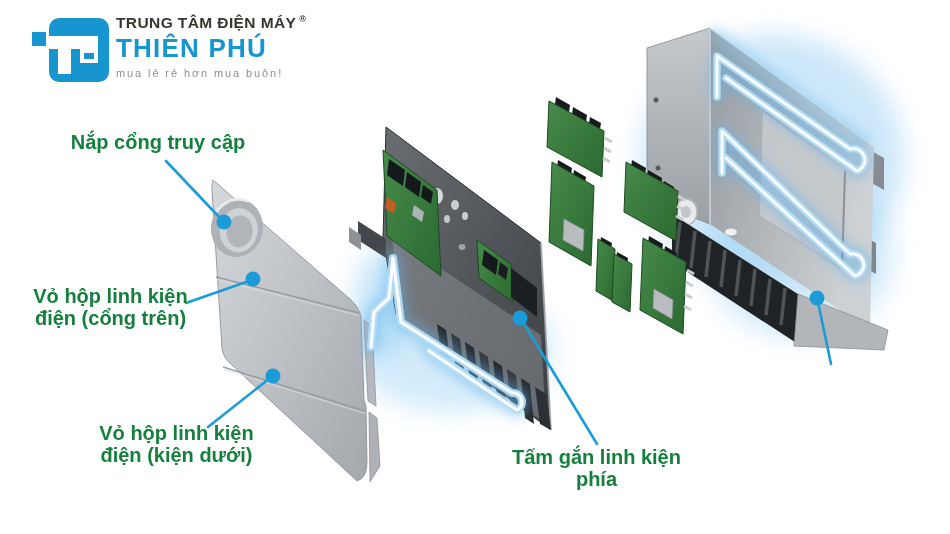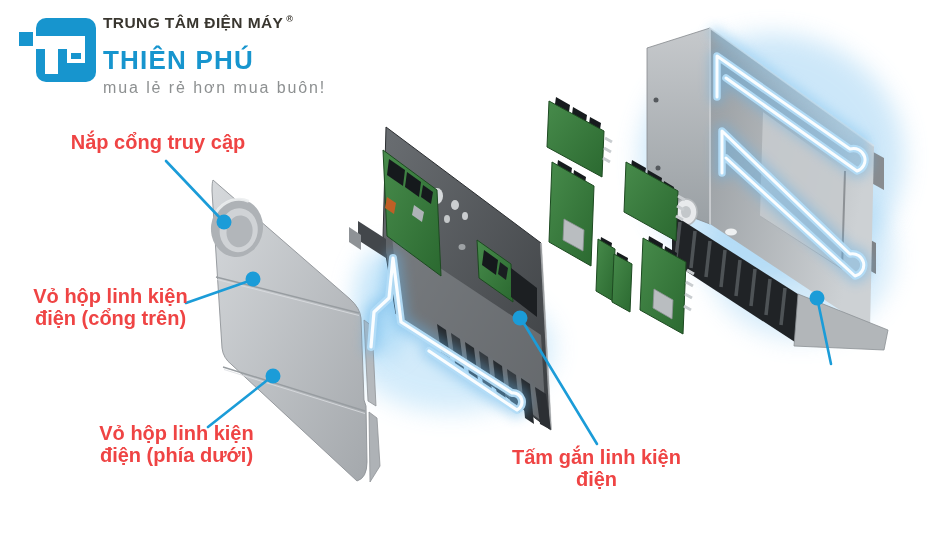--- a/index.html
+++ b/index.html
@@ -5,39 +5,39 @@
   html,body{margin:0;padding:0;}
   body{
     width:950px;height:534px;position:relative;overflow:hidden;
     background:#ffffff;
     font-family:"Liberation Sans","DejaVu Sans",sans-serif;
   }
   .stage{position:absolute;left:0;top:0;width:950px;height:534px;}
   svg.illu{position:absolute;left:0;top:0;}
 
   
-  .logo{position:absolute;left:19px;top:8px;width:300px;height:84px;}
+  .logo{position:absolute;left:32px;top:8px;width:300px;height:84px;}
   .logo-icon{position:absolute;left:0;top:2px;}
   .logo-text{position:absolute;left:84px;top:6px;}
   .logo-line1{
     color:#39362f;font-weight:bold;font-size:15.5px;letter-spacing:.4px;
     white-space:nowrap;
   }
   .reg{font-size:9px;vertical-align:6px;margin-left:3px;font-weight:bold;color:#39362f;}
   .logo-brand{
     color:#1795ce;font-weight:bold;font-size:26px;letter-spacing:1.2px;
-    margin-top:13px;white-space:nowrap;
+    margin-top:1px;white-space:nowrap;
   }
   .logo-tagline{
-    color:#8d9091;font-size:16px;letter-spacing:1.9px;margin-top:3px;white-space:nowrap;
+    color:#8d9091;font-size:11px;letter-spacing:1.9px;margin-top:3px;white-space:nowrap;
   }
 
   
   .callout{
-    position:absolute;color:#ef4444;font-weight:bold;font-size:20px;
+    position:absolute;color:#15803d;font-weight:bold;font-size:20px;
     line-height:1.12;text-align:center;
   }
   .callout .line{display:block;}
   .c0{left:58px;top:131px;width:200px;}
   .c1{left:28px;top:285px;width:165px;}
   .c2{left:94px;top:422px;width:165px;}
   .c3{left:494px;top:446px;width:205px;}
   .c4{left:746px;top:367px;width:165px;}
 </style>
 </head>
@@ -261,19 +261,19 @@
 
   <div class="callout c0">
     <span class="line">Nắp cổng truy cập</span>
   </div>
   <div class="callout c1">
     <span class="line">Vỏ hộp linh kiện</span>
     <span class="line">điện (cổng trên)</span>
   </div>
   <div class="callout c2">
     <span class="line">Vỏ hộp linh kiện</span>
-    <span class="line">điện (phía dưới)</span>
+    <span class="line">điện (kiện dưới)</span>
   </div>
   <div class="callout c3">
-    <span class="line">Tấm gắn linh kiện điện</span>
+    <span class="line">Tấm gắn linh kiện phía</span>
   </div>
 
 </div>
 
 </body></html>

